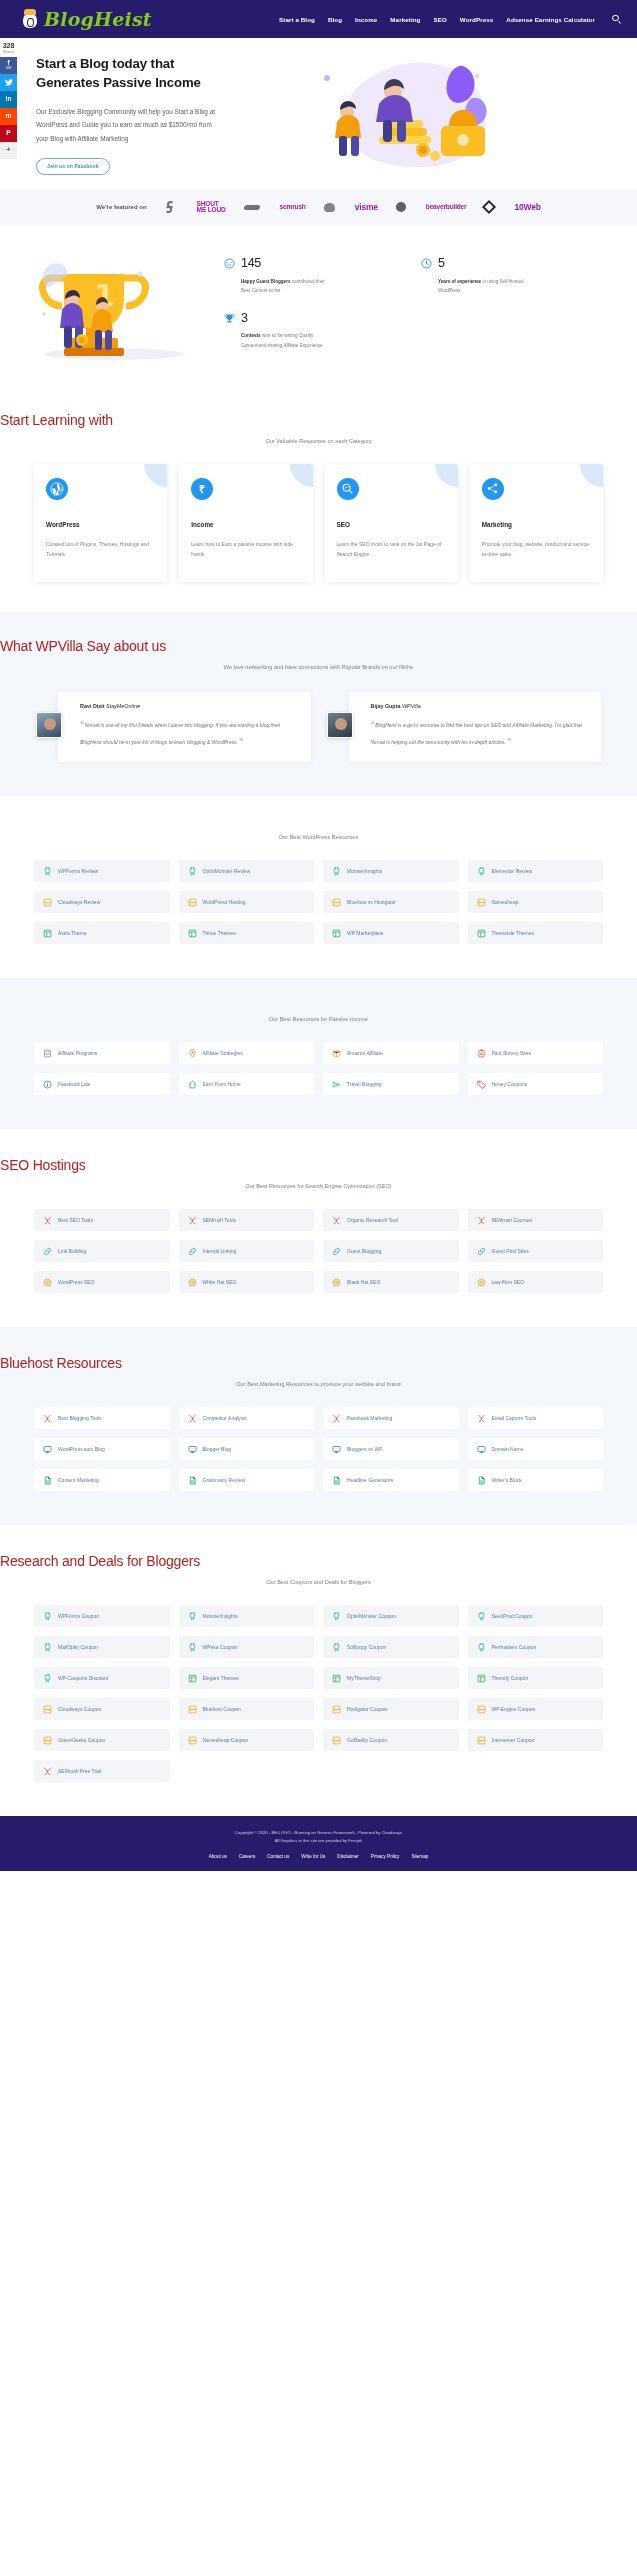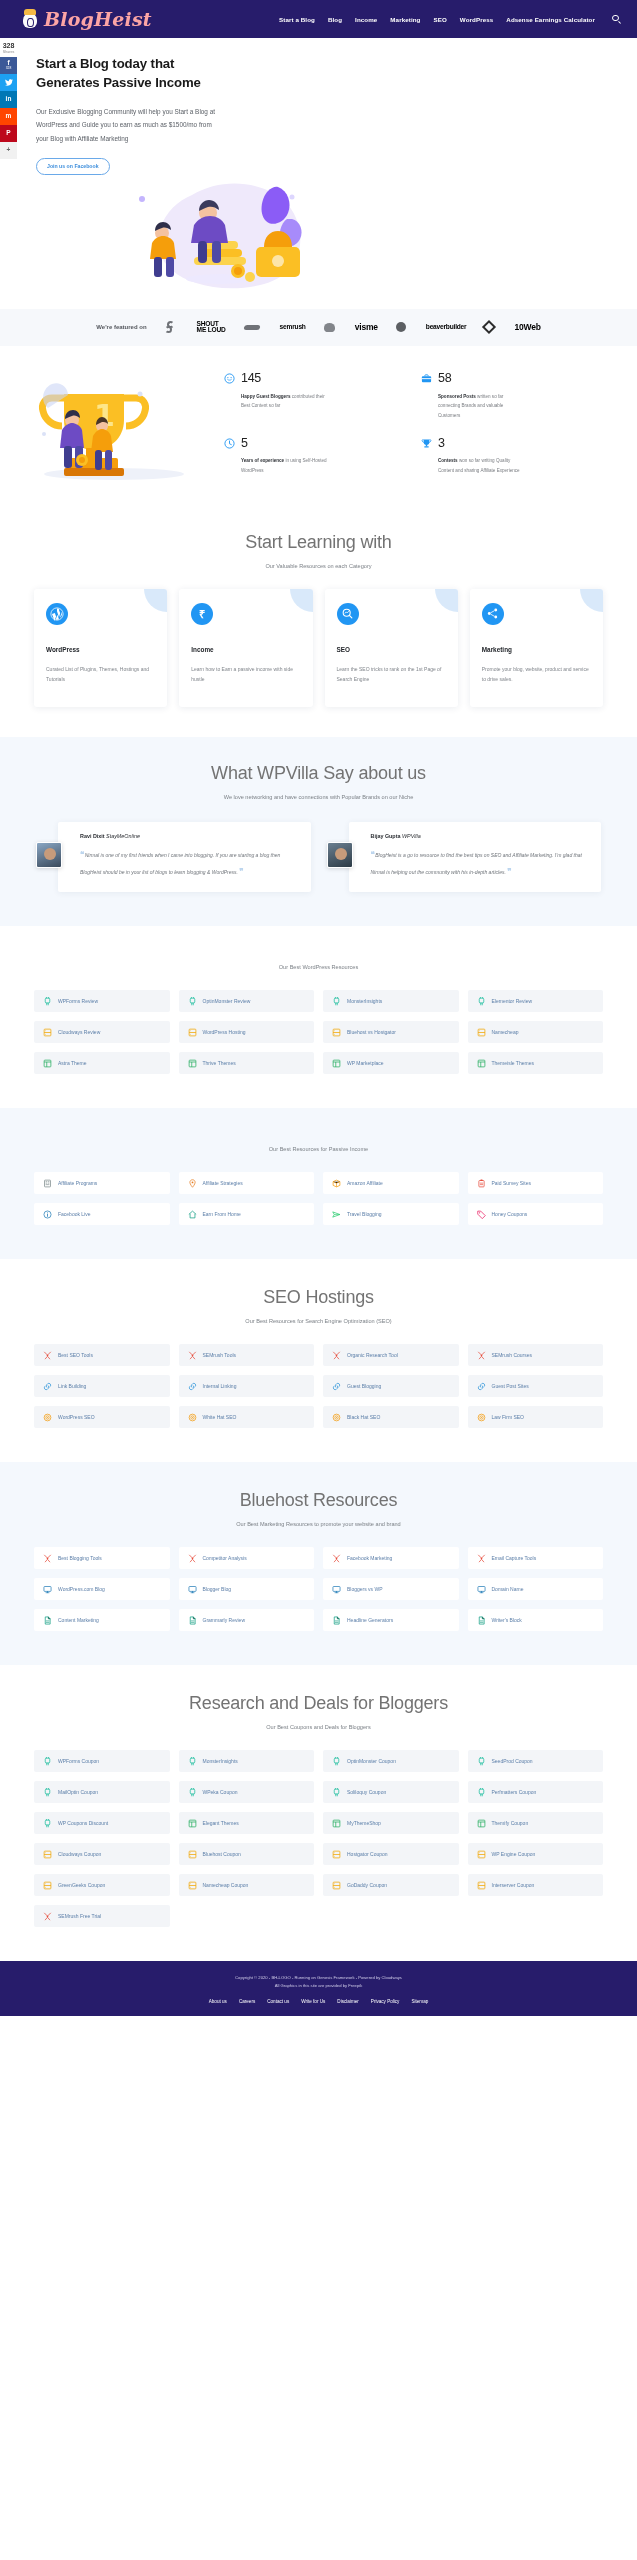--- a/index.html
+++ b/index.html
@@ -28,21 +28,21 @@
   }
   .brand-mark .bag:after{
     content:""; position:absolute; left:4px; top:5px; width:5px;height:7px;
     border:1.2px solid #271C6B; border-radius:50%/60%;
   }
   .brand-mark .tie {
     position:absolute; left:2px; top:0px; width:12px; height:6px;
     background:#F5B945; border-radius:3px 3px 1px 1px;
   }
   .brand-name {
-    color:#fca5a5; font-family:"DejaVu Serif", serif; font-style:italic;
+    color:#84cc16; font-family:"DejaVu Serif", serif; font-style:italic;
     font-size:19px; font-weight:700; letter-spacing:.2px;
   }
   .nav { margin-left:auto; display:flex; align-items:center; gap:13px; }
   .nav a {
     color:#ffffff; font-size:6.2px; text-decoration:none;
     font-weight:600; letter-spacing:.1px; white-space:nowrap;
   }
   .nav-search { width:9px; height:9px; position:relative; margin-left:4px; }
   .nav-search span{
     position:absolute; left:0; top:0; width:6.5px;height:6.5px;
@@ -63,21 +63,21 @@
     align-items:center; justify-content:center; color:#fff;
     font-size:6.5px; font-weight:700; line-height:1;
   }
   .rail .btn i { font-style:normal; font-size:3.3px; font-weight:400; margin-top:.5px;}
   .rail .fb{background:#3b5998;} .rail .tw{background:#1da1f2;}
   .rail .li{background:#0077b5;} .rail .rd{background:#ff4500;}
   .rail .pi{background:#bd081c;}
   .rail .plus{background:#f1f1f1;color:#666;}
 
   
-  .hero { position:relative; padding:16px 20px 14px 36px; display:flex; background:#fff;flex-direction:column;}
+  .hero { position:relative; padding:16px 20px 14px 36px; display:flex; background:#fff;}
   .hero-left { width:185px; }
   .hero h1 {
     font-size:13.2px; line-height:1.45; font-weight:700; color:#1a1a1a;
     letter-spacing:-.1px;
   }
   .hero p {
     margin-top:13px; font-size:6.4px; line-height:2.05; color:#5a5f66;
   }
   .hero-btn {
     display:inline-block; margin-top:13px; padding:4.5px 10px;
@@ -85,21 +85,21 @@
     font-size:5.2px; font-weight:600; background:#fff;
   }
   .hero-art { flex:1; position:relative; height:120px; margin-left:6px; }
 
   
   .featured {
     background:#f6f8fb; padding:12px 0; display:flex;
     align-items:center; justify-content:center; gap:18px;
   }
   .featured .lbl { font-size:6px; font-weight:700; color:#55585e; }
-  .logo { display:flex; align-items:center; gap:20px; color:#000000; }
+  .logo { display:flex; align-items:center; gap:20px; color:#a21caf; }
   .logo-text { font-weight:800; font-size:8.5px; letter-spacing:-.2px; line-height:1; }
   .logo-text.small { font-size:6.6px; }
   .sml-mark { width:12px; height:13px; position:relative; }
   .sml-mark b{position:absolute;width:7px;height:7px;border:2px solid #6f7277;border-radius:50%;border-right-color:transparent;}
   .sml-mark b:nth-child(1){left:2px;top:0;}
   .sml-mark b:nth-child(2){left:0;top:5px;transform:rotate(180deg);}
   .semrush-mark{width:16px;height:5px;background:#6f7277;border-radius:3px;transform:skewX(-12deg);}
   .visme-mark{width:11px;height:9px;background:#82858a;border-radius:50% 50% 40% 40%;}
   .bb-mark{width:10px;height:10px;background:#5c5f63;border-radius:50%;}
   .tenweb-mark{width:10px;height:10px;border:2px solid #2c2c2c;transform:rotate(45deg);}
@@ -108,21 +108,21 @@
   .stats { display:flex; padding:18px 24px 22px 24px; gap:10px; align-items:center;}
   .trophy-art { width:180px; height:120px; position:relative; flex:none; }
   .stat-grid { flex:1; display:grid; grid-template-columns:1fr 1fr; gap:16px 5px; padding-left:10px;}
   .stat { display:flex; gap:6px; }
   .stat .ic { width:11px; height:11px; flex:none; margin-top:1px; }
   .stat .num { font-size:12.5px; font-weight:400; color:#222; line-height:1; letter-spacing:-.3px;}
   .stat .txt { margin-top:7px; font-size:4.6px; line-height:2.1; color:#7a7d82; max-width:88px;}
   .stat .txt b { color:#2f3237; font-weight:700; }
 
   
-  .sec-title { text-align:center; font-size:18px; font-weight:400; color:#737373; letter-spacing:-.2px;}
+  .sec-title { text-align:left; font-size:14px; font-weight:400; color:#b91c1c; letter-spacing:-.2px;}
   .sec-sub { text-align:center; font-size:5.6px; color:#7c8187; margin-top:10px; }
 
   
   .learning { padding:26px 0 30px; }
   .cards { display:flex; gap:12px; justify-content:center; margin-top:20px; padding:0 34px; }
   .card {
     flex:1; background:#fff; border-radius:3px; padding:14px 12px 22px;
     box-shadow:0 1px 7px rgba(25,40,80,.09); position:relative; overflow:hidden;
     min-height:112px;
   }
@@ -349,35 +349,20 @@
             </svg>
         </div>
         <div>
           <div class="num">145</div>
           <div class="txt">
             <b>Happy Guest Bloggers</b><span> contributed their Best Content so far</span>
           </div>
         </div>
       </div>
 
-      <div class="stat">
-        <div class="ic">
-          <svg width="11" height="11" viewBox="0 0 24 24">
-              <rect x="2" y="7" width="20" height="13" rx="2" fill="#2196f3"></rect>
-              <path d="M8.5 7V5.5C8.5 4.7 9.2 4 10 4h4c.8 0 1.5.7 1.5 1.5V7" fill="none" stroke="#2196f3" stroke-width="2"></path>
-              <rect x="2" y="11" width="20" height="2.4" fill="#fff" opacity=".85"></rect>
-            </svg>
-        </div>
-        <div>
-          <div class="num">58</div>
-          <div class="txt">
-            <b>Sponsored Posts</b><span> written so far connecting Brands and valuable Customers</span>
-          </div>
-        </div>
-      </div>
 
       <div class="stat">
         <div class="ic">
           <svg width="11" height="11" viewBox="0 0 24 24">
               <circle cx="12" cy="12" r="10" fill="none" stroke="#2196f3" stroke-width="2"></circle>
               <path d="M12 6.5v6l4 2" fill="none" stroke="#2196f3" stroke-width="2" stroke-linecap="round"></path>
             </svg>
         </div>
         <div>
           <div class="num">5</div>

